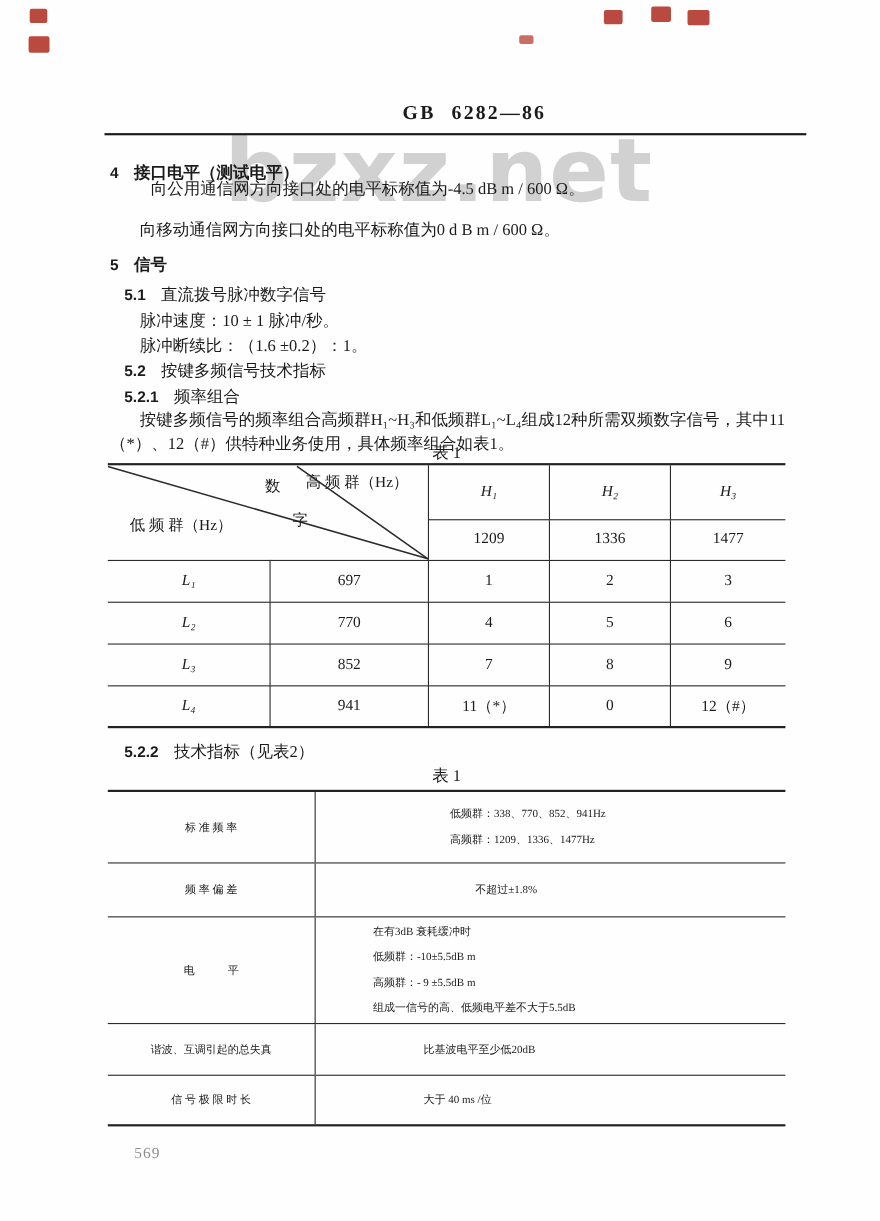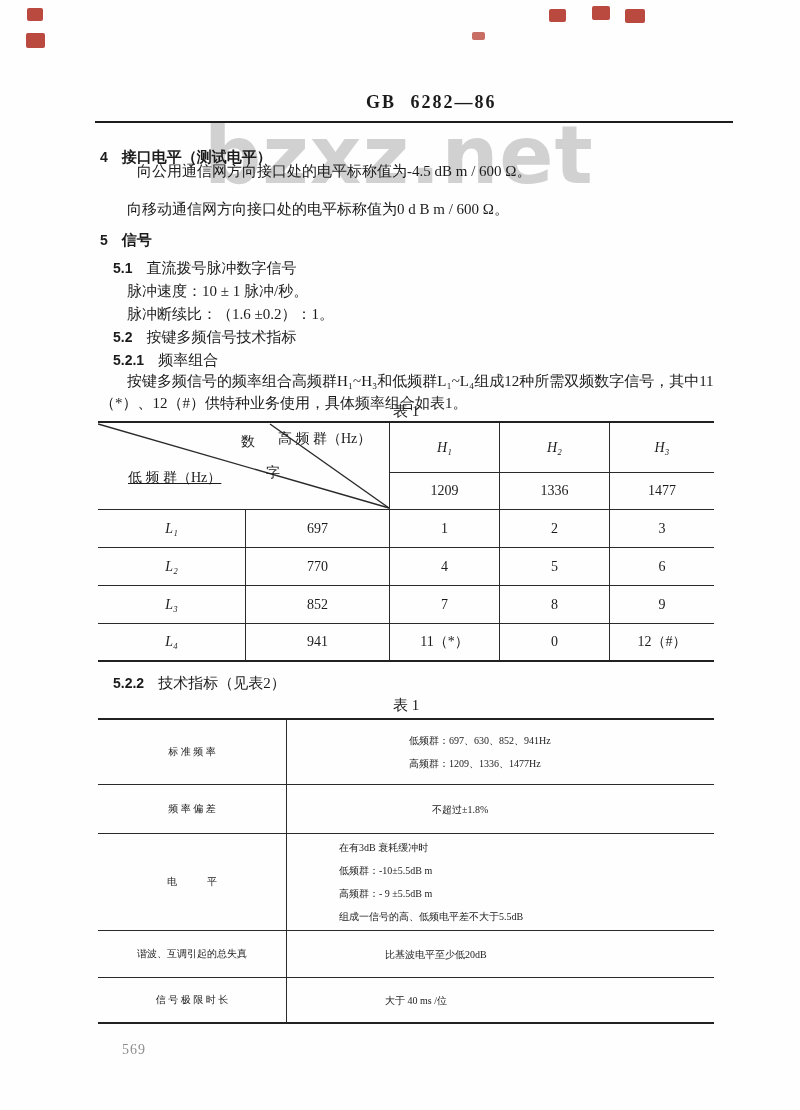--- a/index.html
+++ b/index.html
@@ -122,21 +122,21 @@
   <div class="abs t1">
 
     <div class="corner">
       <svg width="292" height="86" viewBox="0 0 292 86">
         <line x1="0" y1="1" x2="291" y2="85" stroke="#2a2a2a" stroke-width="1.4"></line>
         <line x1="172" y1="1" x2="291" y2="85" stroke="#2a2a2a" stroke-width="1.4"></line>
       </svg>
       <span class="lbl" style="left:143px;top:10px;">数</span>
       <span class="lbl" style="left:180px;top:7px;">高 频 群（Hz）</span>
       <span class="lbl" style="left:168px;top:41px;">字</span>
-      <span class="lbl" style="left:30px;top:46px;text-decoration:underline;">低 频 群（Hz）</span>
+      <span class="lbl" style="left:20px;top:46px;">低 频 群（Hz）</span>
     </div>
 
     <div class="cell br bb var" style="grid-column:3;grid-row:1;">H₁</div>
     <div class="cell br bb var" style="grid-column:4;grid-row:1;">H₂</div>
     <div class="cell bb var" style="grid-column:5;grid-row:1;">H₃</div>
 
     <div class="cell br" style="grid-column:3;grid-row:2;">1209</div>
     <div class="cell br" style="grid-column:4;grid-row:2;">1336</div>
     <div class="cell" style="grid-column:5;grid-row:2;">1477</div>
 
@@ -168,21 +168,21 @@
   <div class="abs h2" style="left:113px;top:674px;">
     <span class="hnum">5.2.2</span><span>技术指标（见表2）</span>
   </div>
 
   <div class="abs caption" style="top:696px;">表 1</div>
 
   <div class="abs t2">
     <div class="t2row" style="height:64px;">
       <div class="t2label">标 准 频 率</div>
       <div class="t2content" style="padding-left:122px;">
-        <div>低频群：697、630、852、941Hz</div>
+        <div>低频群：338、770、852、941Hz</div>
         <div>高频群：1209、1336、1477Hz</div>
       </div>
     </div>
     <div class="t2row" style="height:48px;">
       <div class="t2label">频 率 偏 差</div>
       <div class="t2content" style="padding-left:145px;">
         <div>不超过±1.8%</div>
       </div>
     </div>
     <div class="t2row" style="height:96px;">

